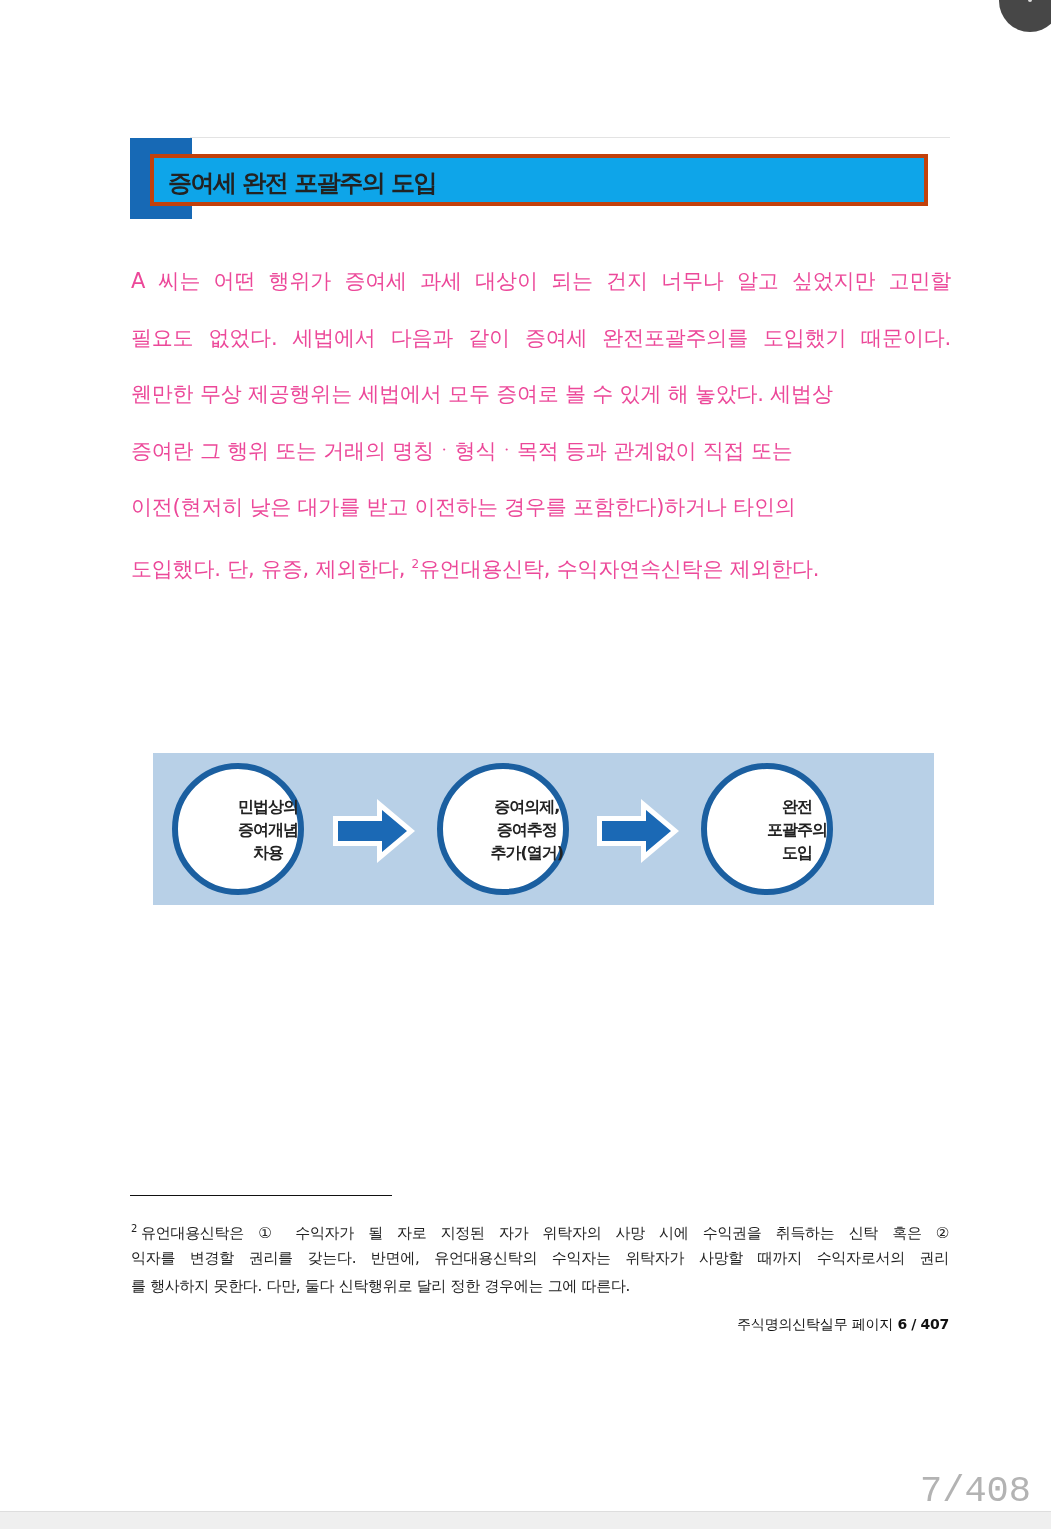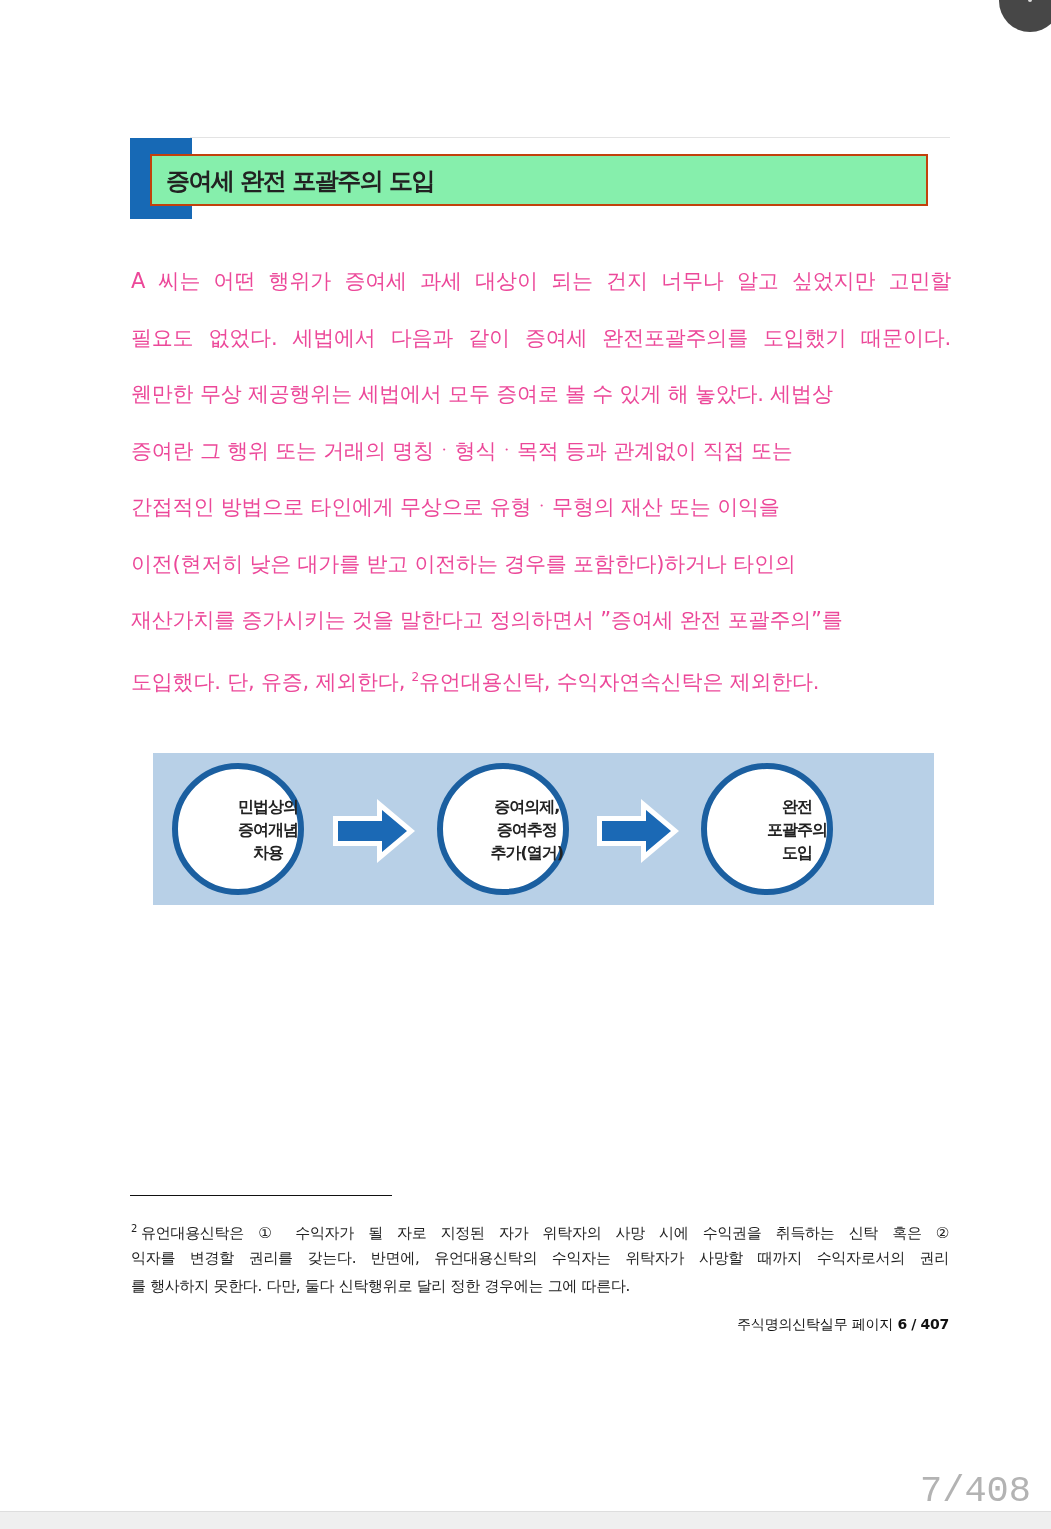--- a/index.html
+++ b/index.html
@@ -10,21 +10,21 @@
       position: absolute; left: 999px; top: -30px; width: 62px; height: 62px;
       border-radius: 50%; background: #474747;
     }
     .fab-dot { position: absolute; left: 29px; top: 28px; width: 4px; height: 4px; background: #ddd; border-radius: 50%; }
 
     .top-rule { position: absolute; left: 190px; top: 137px; width: 760px; height: 1px; background: #e3e3e3; }
 
     .heading-bar { position: absolute; left: 130px; top: 138px; width: 62px; height: 81px; background: #1769b5; }
     .heading-box {
       position: absolute; left: 150px; top: 154px; width: 778px; height: 52px;
-      background: #86efac; border: 2px solid #c2410c;
+      background: #0ea5e9; border: 4px solid #c2410c;
     }
     .heading-text {
       position: absolute; left: 14px; top: 9px;
       font-family: "DejaVu Sans", sans-serif; font-weight: bold; font-size: 24px;
       letter-spacing: -1.5px; color: #222;
     }
 
     .body-text { position: absolute; left: 131px; top: 262px; width: 820px; }
     .line {
       height: 56.5px; line-height: 38px;
@@ -87,23 +87,21 @@
 <div class="heading-bar"></div>
 <div class="heading-box">
   <span class="heading-text">증여세 완전 포괄주의 도입</span>
 </div>
 
 <div class="body-text">
   <div class="line justify">A 씨는 어떤 행위가 증여세 과세 대상이 되는 건지 너무나 알고 싶었지만 고민할</div>
   <div class="line justify">필요도 없었다. 세법에서 다음과 같이 증여세 완전포괄주의를 도입했기 때문이다.</div>
   <div class="line">웬만한 무상 제공행위는 세법에서 모두 증여로 볼 수 있게 해 놓았다. 세법상</div>
   <div class="line">증여란 그 행위 또는 거래의 명칭ㆍ형식ㆍ목적 등과 관계없이 직접 또는</div>
-  <div class="line">간접적인 방법으로 타인에게 무상으로 유형ㆍ무형의 재산 또는 이익을</div>
   <div class="line">이전(현저히 낮은 대가를 받고 이전하는 경우를 포함한다)하거나 타인의</div>
-  <div class="line">재산가치를 증가시키는 것을 말한다고 정의하면서 ”증여세 완전 포괄주의”를</div>
   <div class="line"><span>도입했다. 단, 유증, 제외한다, </span><span class="sup">2</span><span>유언대용신탁, 수익자연속신탁은 제외한다.</span></div>
 </div>
 
 <div class="diagram">
   <div class="circle" style="left:19px; top:10px;">
     <span class="circle-text">민법상의
 증여개념
 차용</span>
   </div>
   <svg class="arrow" style="left:178px; top:43px;" viewBox="0 0 86 70">

